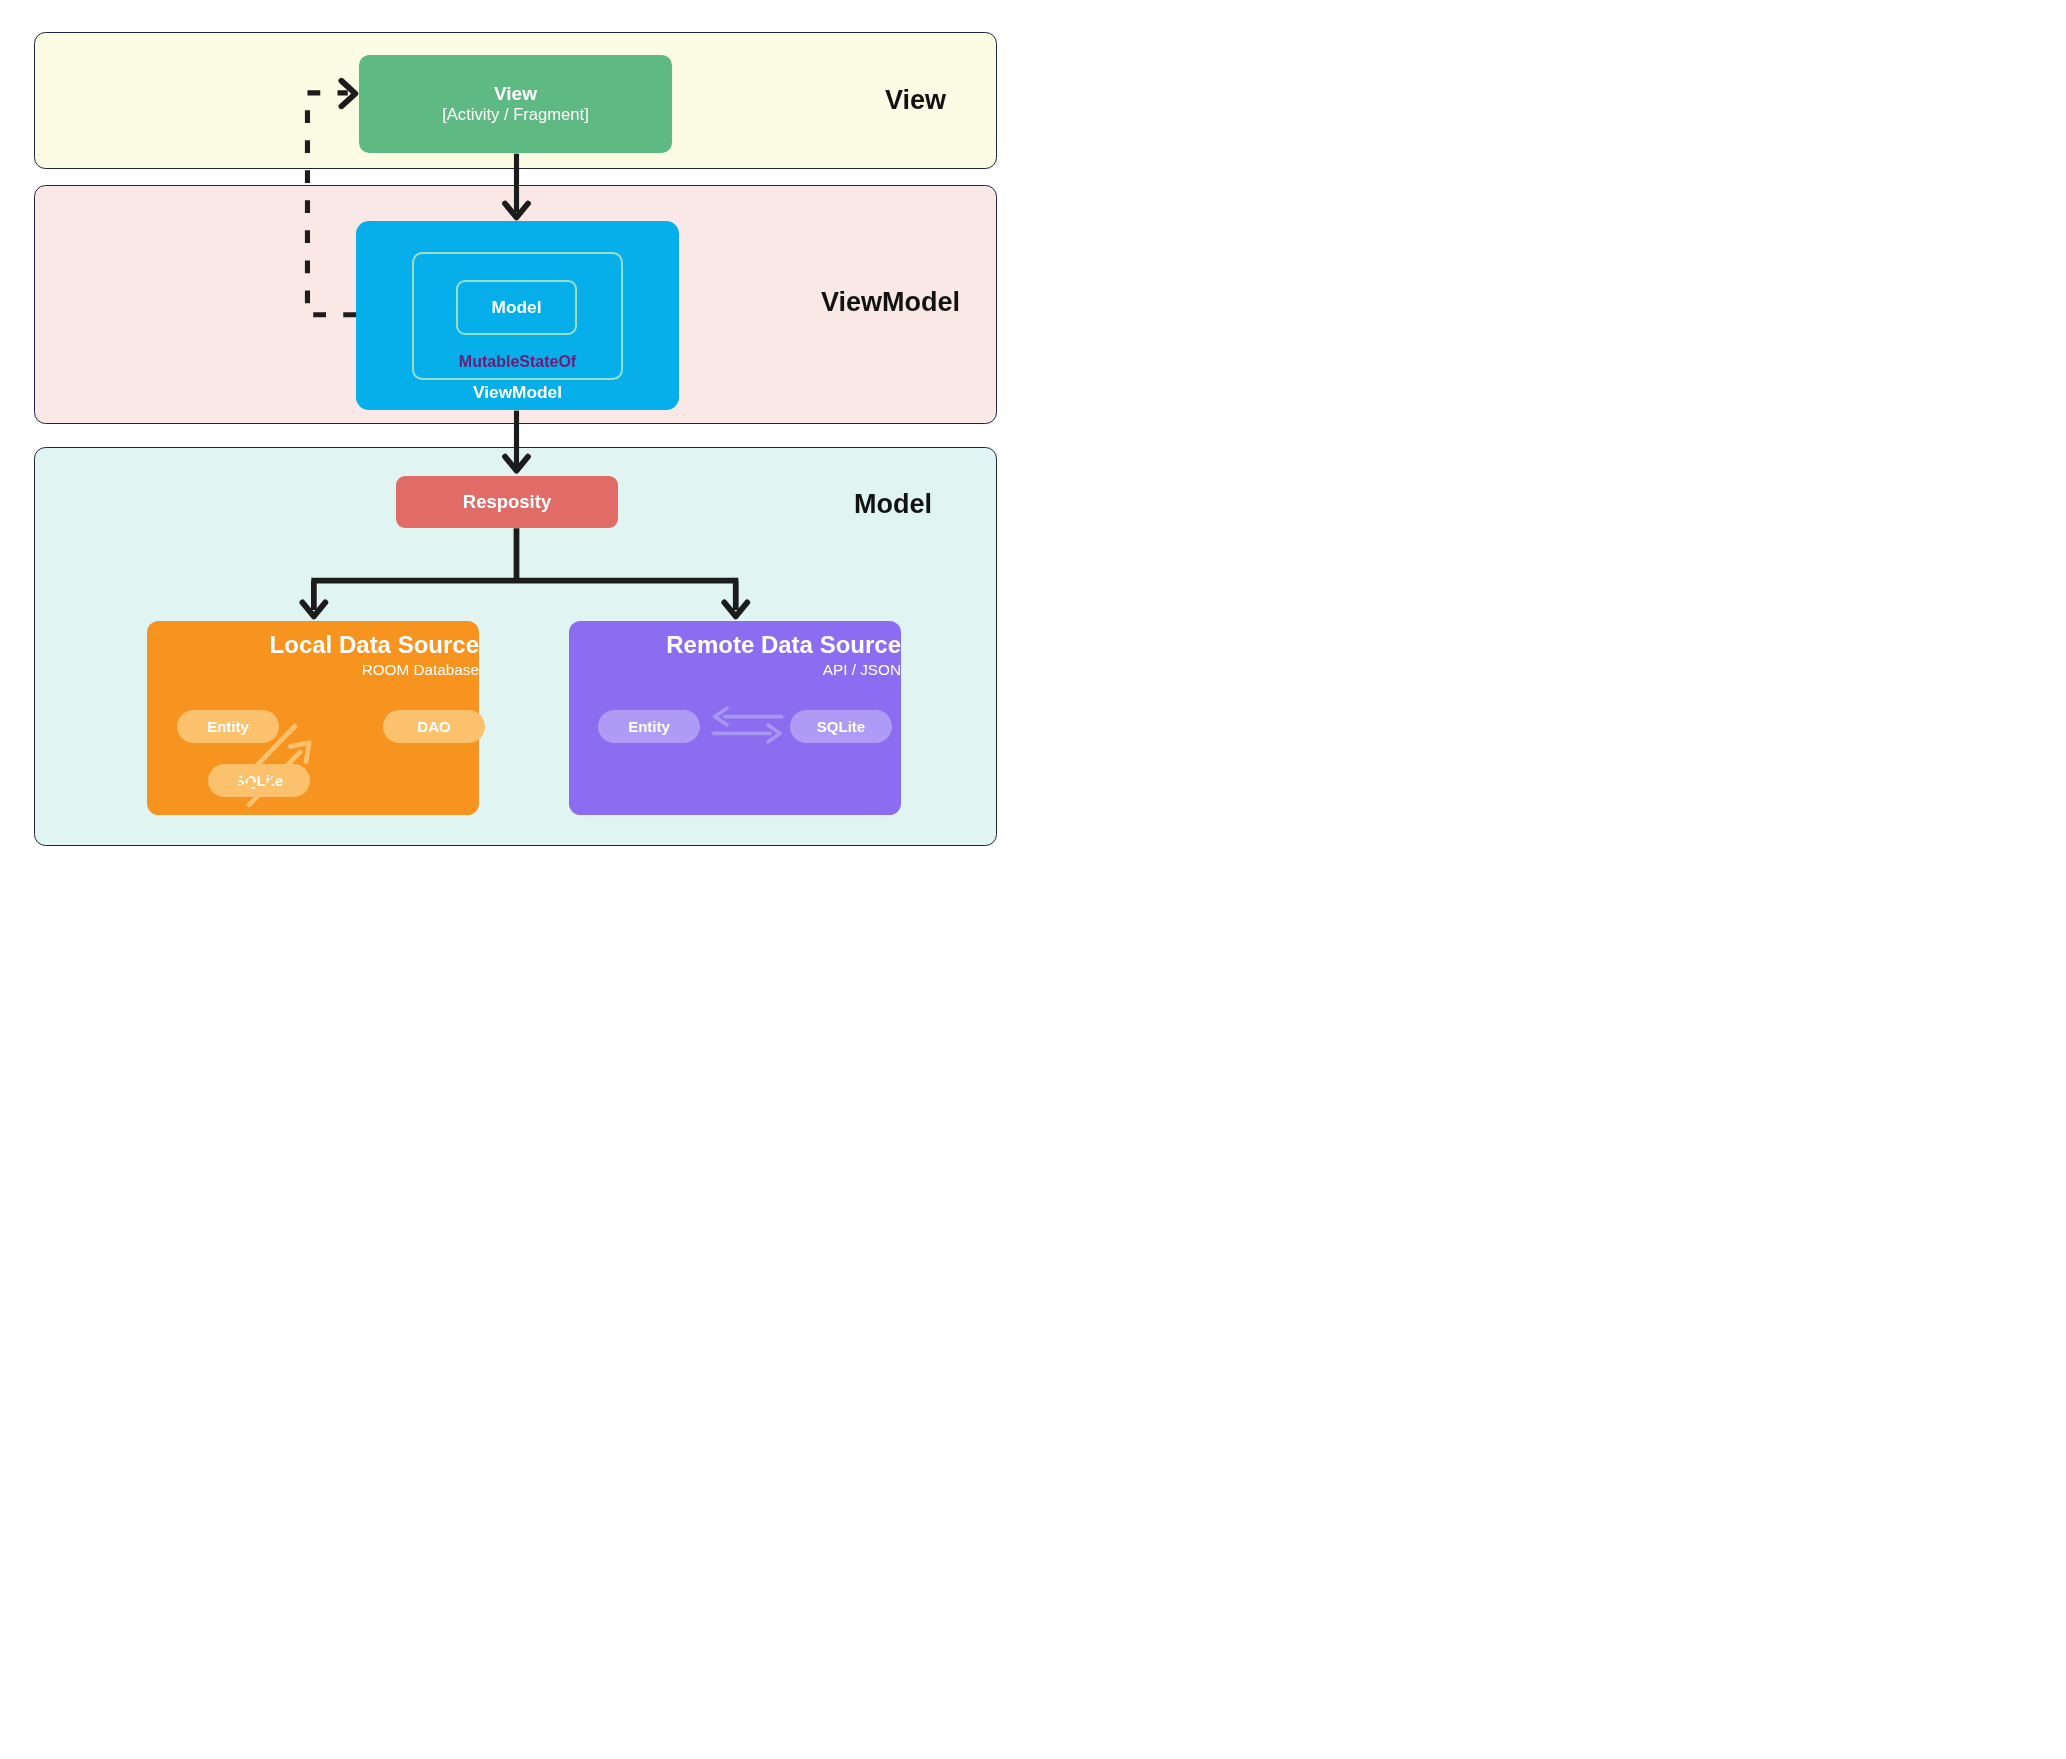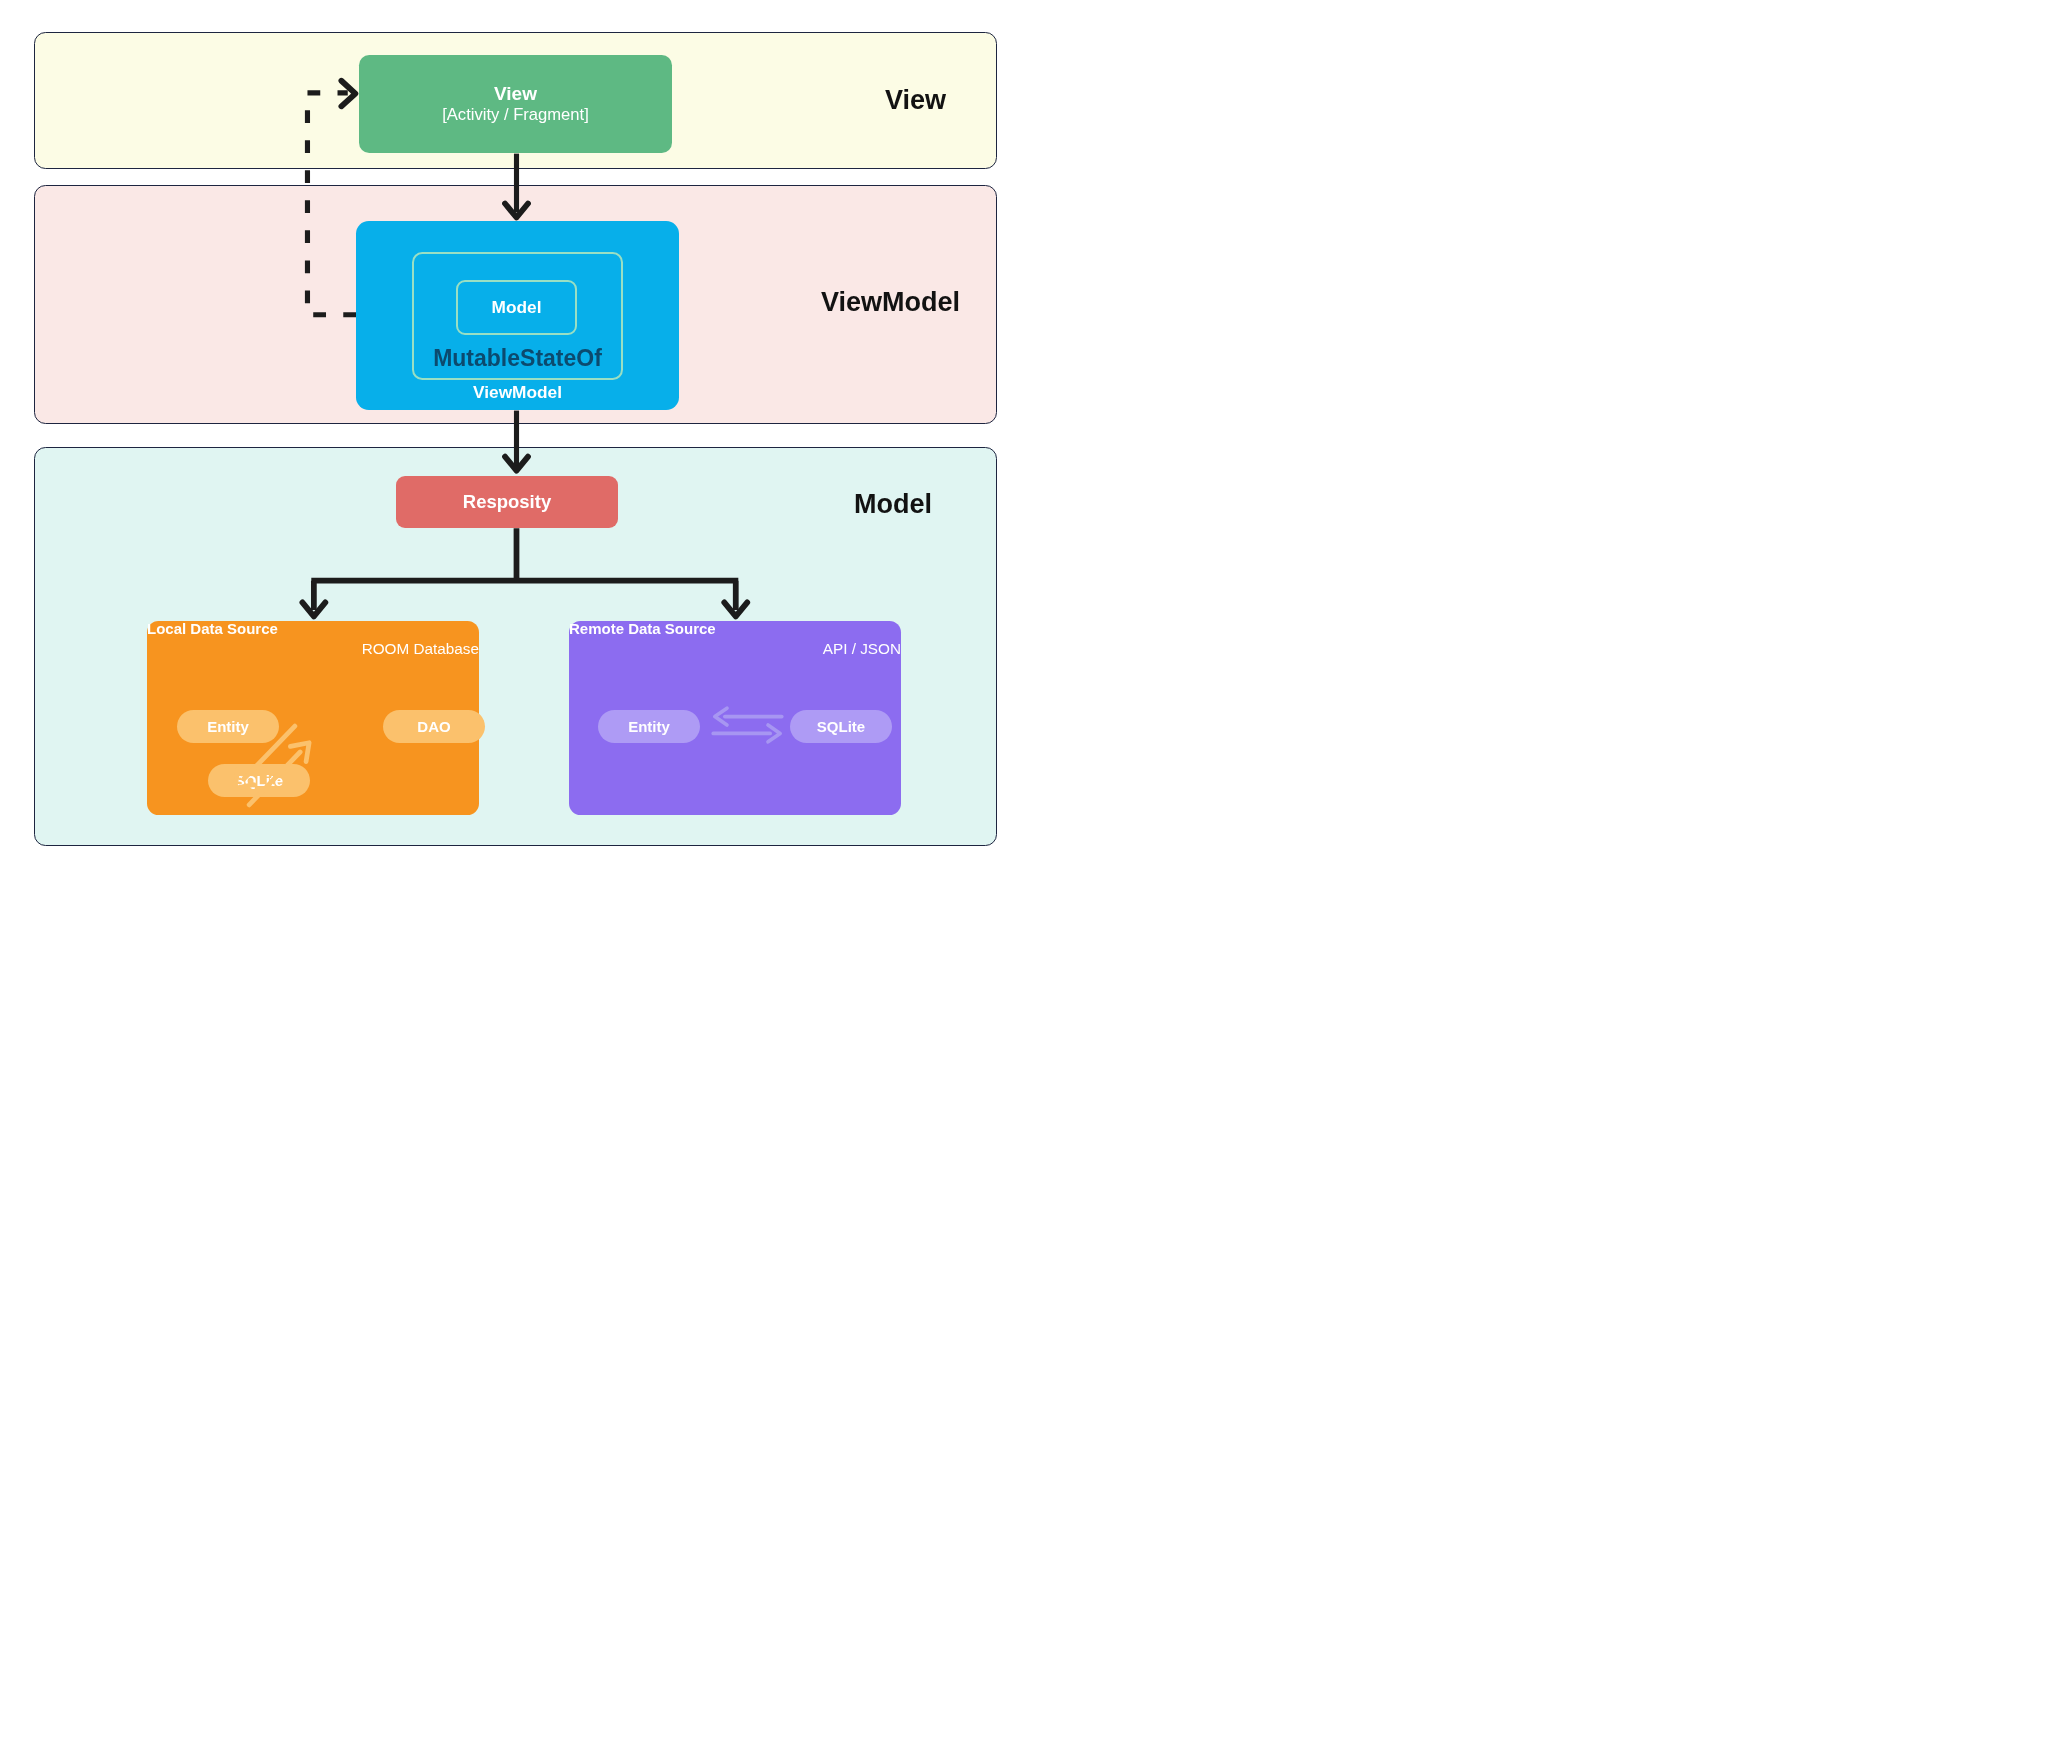--- a/index.html
+++ b/index.html
@@ -43,37 +43,37 @@
     border:2.6px solid #9ADFC3;border-radius:10.2px;
   }
   .model-wrap{
     position:absolute;left:42px;top:25.6px;width:121px;height:55px;box-sizing:border-box;
     border:2.6px solid #9ADFC3;border-radius:9px;
     display:flex;align-items:center;justify-content:center;
     font-size:17.3px;font-weight:700;color:#fff;
   }
   .mutable-label{
     position:absolute;left:0;right:0;bottom:8.3px;text-align:center;
-    font-size:23px;font-weight:700;color:#0c4a6e;line-height:1;
+    font-size:16px;font-weight:700;color:#701a75;line-height:1;
   }
   .vm-label{
     position:absolute;left:0;right:0;bottom:8.3px;text-align:center;
     font-size:17.3px;font-weight:700;color:#fff;line-height:1;
   }
 
   .repo-node{
     left:396px;top:476px;width:222px;height:52px;background:#E06B67;border-radius:9px;
     display:flex;align-items:center;justify-content:center;
     font-size:18.5px;font-weight:700;
   }
 
   .src-node{width:332px;height:194px;border-radius:11.5px;}
   .local-node{left:147px;top:621px;background:#F7941F;}
   .remote-node{left:569px;top:621px;background:#8C6CF0;}
-  .src-title{text-align:left;font-size:15px;font-weight:700;line-height:1.1;}
+  .src-title{margin-top:11px;text-align:right;font-size:24px;font-weight:700;line-height:1.1;}
   .src-sub{margin-top:3.2px;text-align:right;font-size:15.3px;font-weight:400;line-height:1;}
   .chip{
     position:absolute;width:102px;height:33px;border-radius:16.6px;
     display:flex;align-items:center;justify-content:center;
     font-size:15px;font-weight:700;color:#fff;
   }
   .local-node .chip{background:#FBC16C;}
   .remote-node .chip{background:#AE9BF5;}
   #chip-local-entity{left:30px;top:89px;}
   #chip-local-dao{left:236px;top:89px;}

